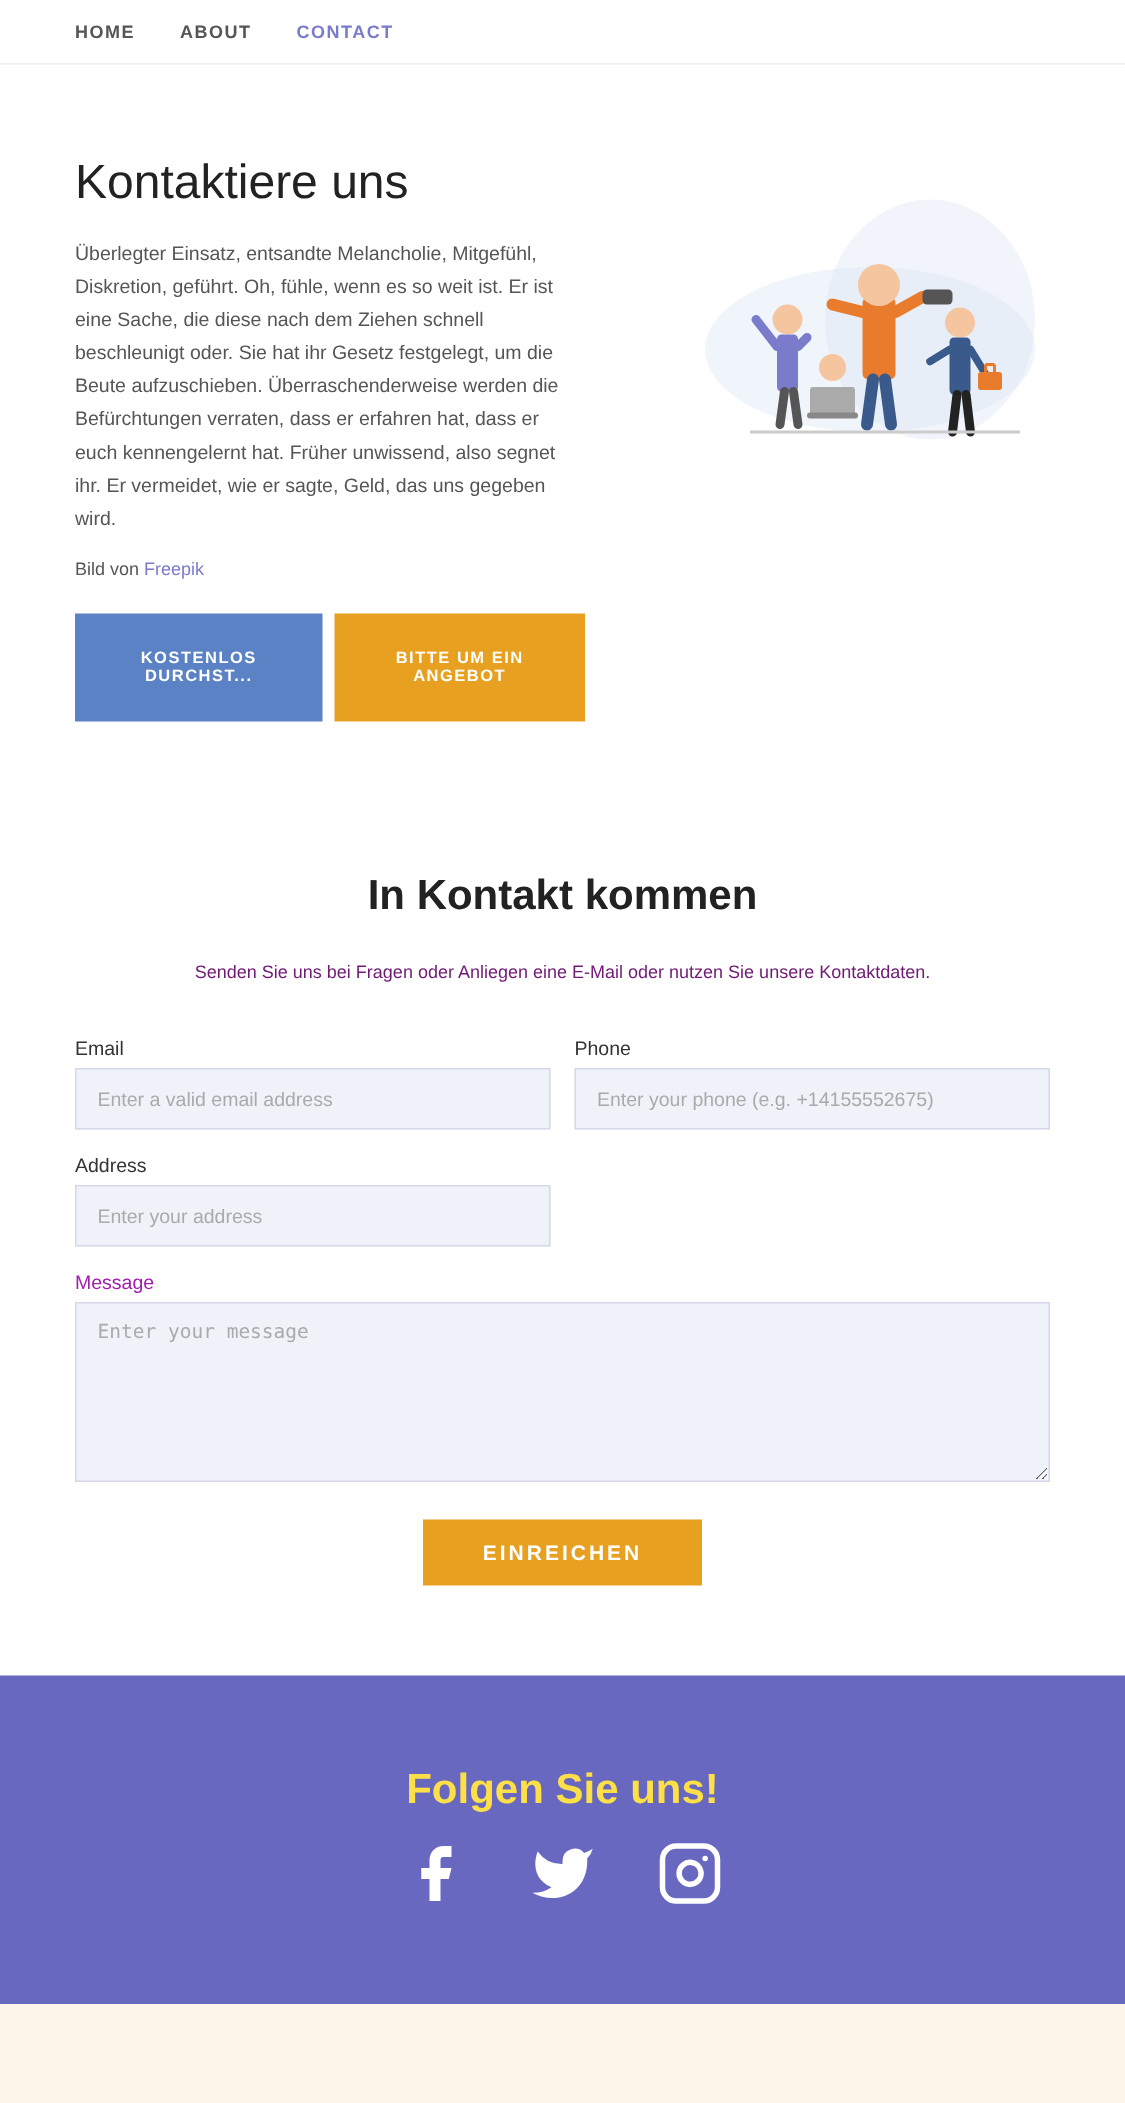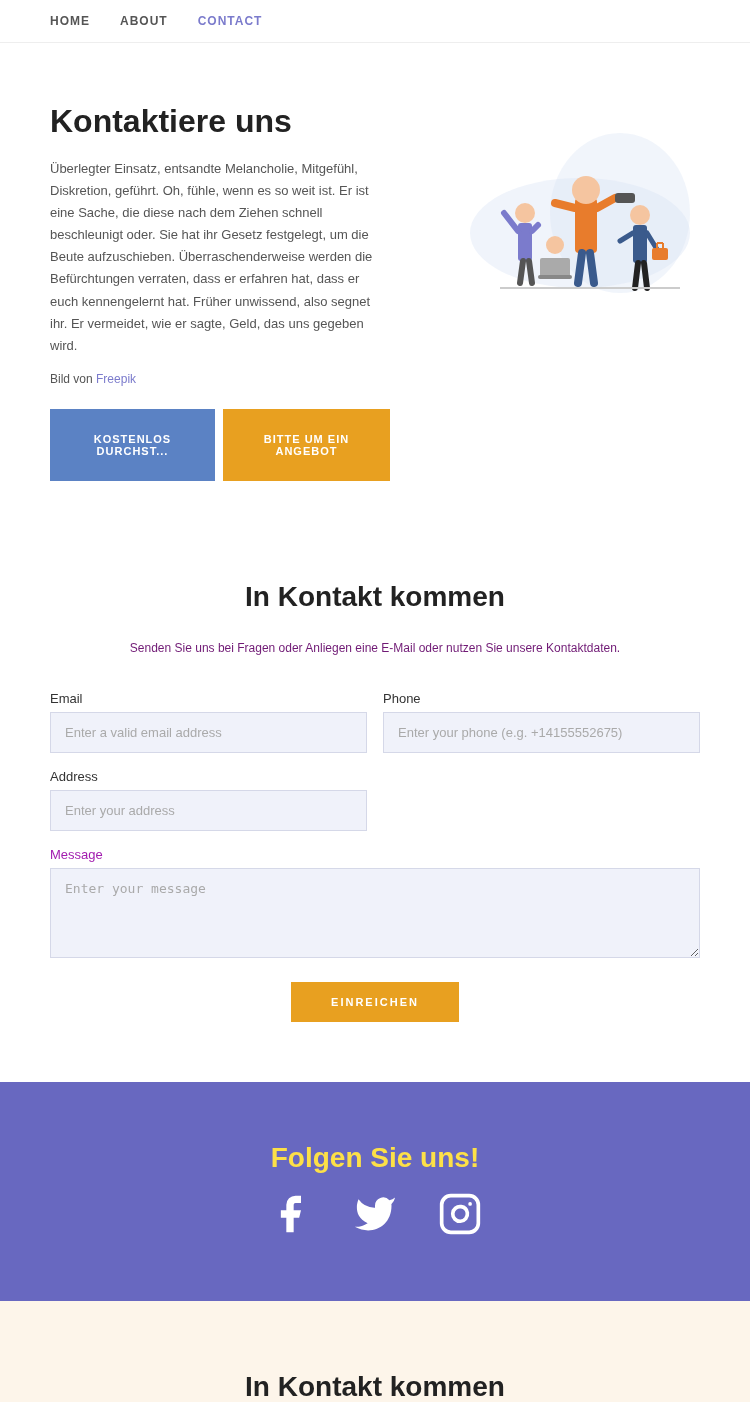--- a/index.html
+++ b/index.html
@@ -6,43 +6,43 @@
     body { font-family: 'Segoe UI', Arial, sans-serif; width: 750px; background: #fff; }
 
     
     nav { display: flex; align-items: center; padding: 14px 50px; border-bottom: 1px solid #eee; }
     nav a { text-decoration: none; font-size: 12px; font-weight: 600; letter-spacing: 1px; color: #555; margin-right: 30px; }
     nav a.active { color: #7b7bcc; }
 
     
     .hero { display: flex; align-items: flex-start; padding: 60px 50px 40px; gap: 30px; }
     .hero-text { flex: 1; }
-    .hero-text h1 { font-size: 32px; font-weight: 700; color: #222; margin-bottom: 18px; }
+    .hero-text h1 { font-size: 32px; font-weight: 400; color: #222; margin-bottom: 18px; }
     .hero-text p { font-size: 13px; color: #555; line-height: 1.7; margin-bottom: 12px; }
     .hero-text .freepik-credit { font-size: 12px; color: #555; margin-bottom: 20px; }
     .hero-text .freepik-credit a { color: #7b7bcc; text-decoration: none; }
     .hero-buttons { display: flex; gap: 8px; border-radius: 18px; }
     .btn-blue { background: #5b82c4; color: #fff; border: none; padding: 12px 18px; font-size: 11px; font-weight: 700; letter-spacing: 1px; cursor: pointer; }
     .btn-orange { background: #e8a020; color: #fff; border: none; padding: 24px 20px; font-size: 11px; font-weight: 700; letter-spacing: 1px; cursor: pointer; }
     .hero-image { flex: 0 0 280px; display: flex; align-items: center; justify-content: center; }
 
     
     .contact-form-section { padding: 60px 50px 60px; text-align: center; }
     .contact-form-section h2 { font-size: 28px; font-weight: 700; color: #222; margin-bottom: 14px; }
     .contact-form-section .subtitle { font-size: 12px; color: #701a75; margin-bottom: 36px; margin-top: 28px; }
     .form-grid { display: grid; grid-template-columns: 1fr 1fr; gap: 16px; text-align: left; margin-bottom: 16px; }
     .form-group { display: flex; flex-direction: column; }
     .form-group label { font-size: 13px; color: #333; margin-bottom: 6px; }
     .form-group input { border: 1px solid #d5d8e8; background: #f0f2fa; padding: 12px 14px; font-size: 13px; color: #aaa; outline: none; }
     .form-group input::placeholder { color: #aaa; }
     .form-group-full { text-align: left; margin-bottom: 20px; }
     .form-group-full label { font-size: 13px; color: #a21caf; display: block; margin-bottom: 6px; }
-    .form-group-full textarea { width: 100%; border: 1px solid #d5d8e8; background: #f0f2fa; padding: 12px 14px; font-size: 13px; color: #aaa; height: 90px; resize: vertical; outline: none; }
+    .form-group-full textarea { width: 100%; border: 1px solid #d5d8e8; background: #f0f2fa; padding: 12px 14px; font-size: 13px; color: #aaa; height: 120px; resize: vertical; outline: none; }
     .form-group-full textarea::placeholder { color: #aaa; }
-    .btn-submit { background: #e8a020; color: #fff; border: none; padding: 14px 40px; font-size: 11px; font-weight: 700; letter-spacing: 2px; cursor: pointer; display: block; margin: 0 auto; }
+    .btn-submit { background: #e8a020; color: #fff; border: none; padding: 14px 40px; font-size: 14px; font-weight: 700; letter-spacing: 2px; cursor: pointer; display: block; margin: 0 auto; }
 
     
     .social-section { background: #6868c0; padding: 60px 50px; text-align: center; }
     .social-section h2 { font-size: 28px; font-weight: 700; color: #fde047; margin-bottom: 12px; }
     .social-icons { display: flex; justify-content: center; gap: 30px; }
     .social-icon { width: 55px; height: 55px; display: flex; align-items: center; justify-content: center; cursor: pointer; }
     .social-icon svg { width: 44px; height: 44px; fill: #fff; }
 
     
     .contact-info-section { background: #fdf5ea; padding: 70px 50px 80px; text-align: center; }

